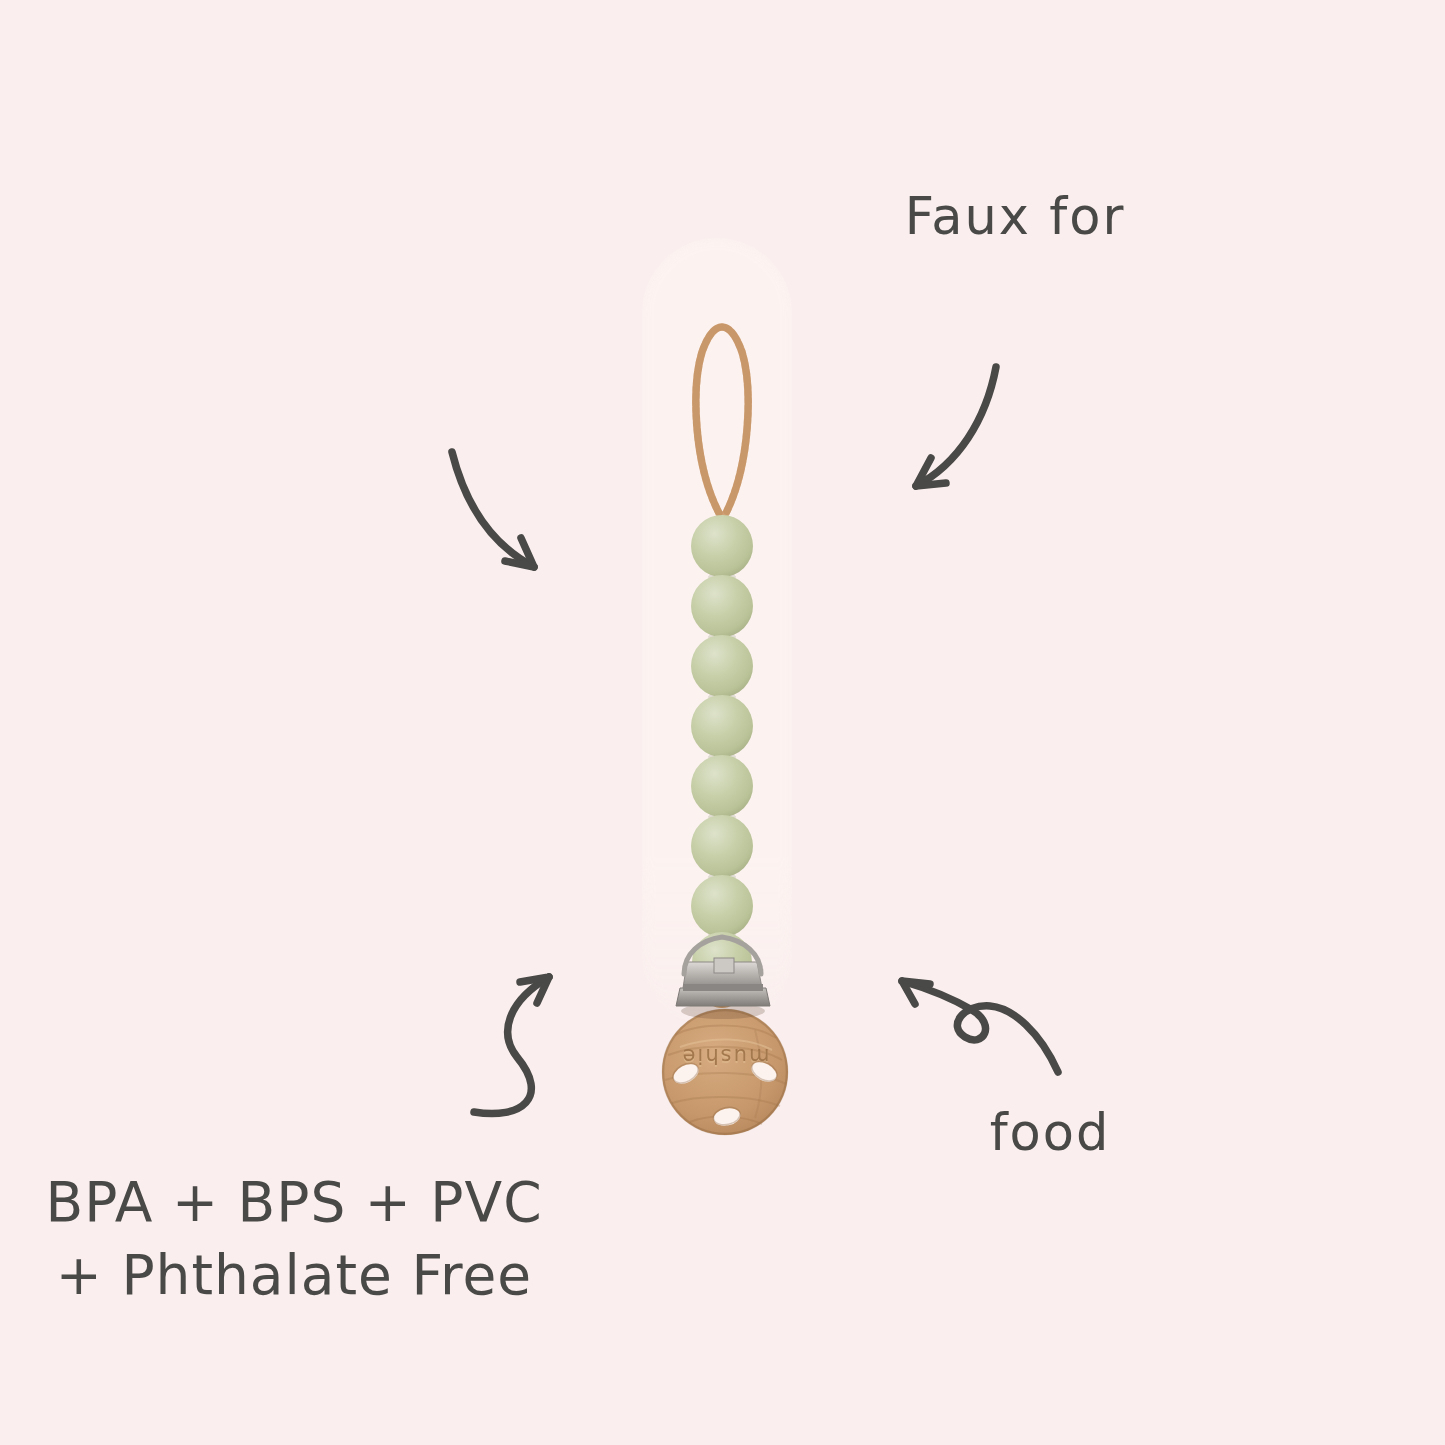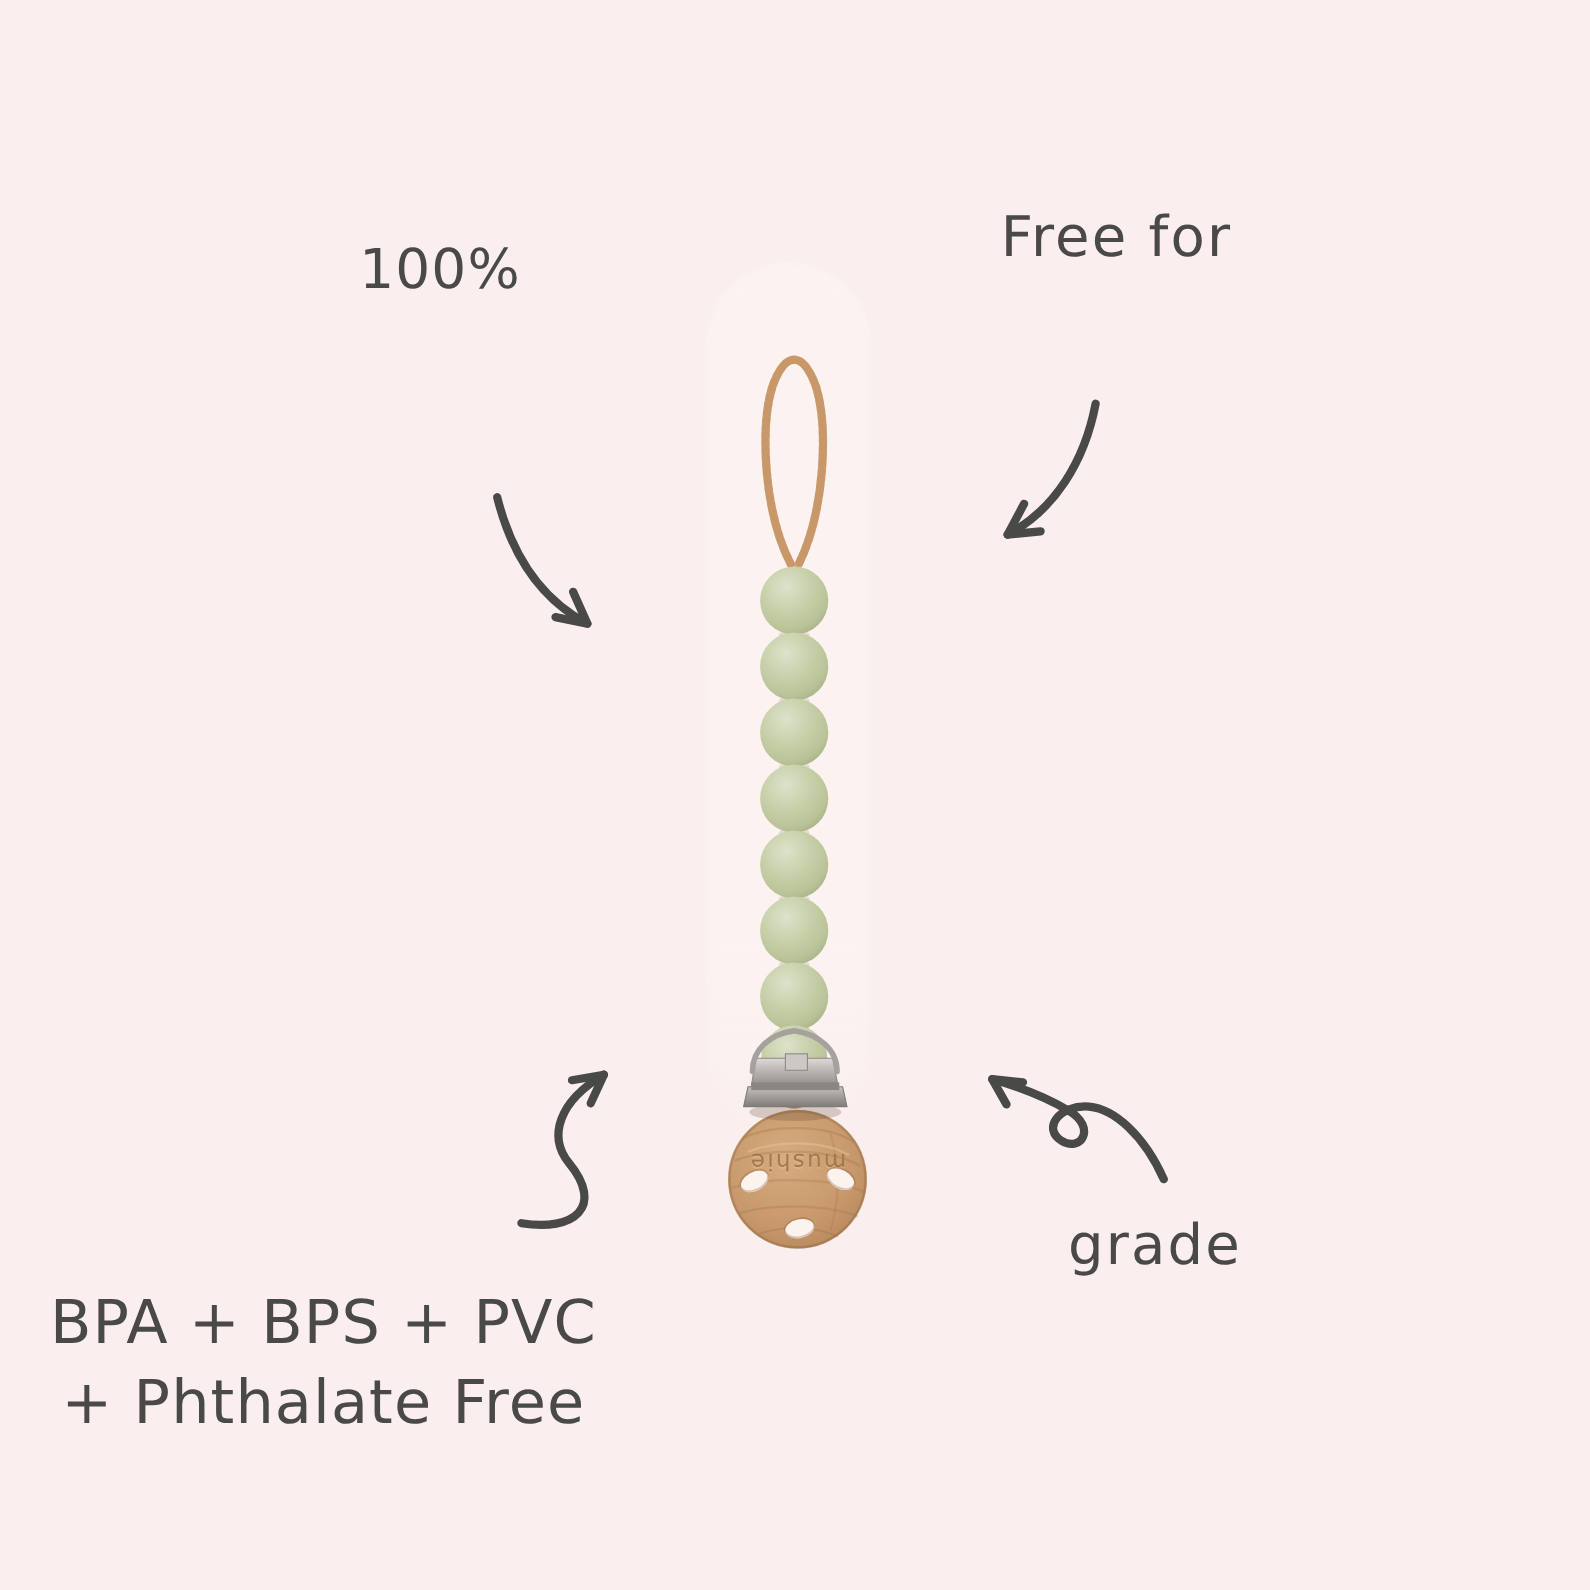--- a/index.html
+++ b/index.html
@@ -134,29 +134,28 @@
       <path d="M474,1112 C522,1120 550,1097 517,1057 C498,1033 508,1001 549,977"></path>
       <path d="M549,977 L520,982 M549,977 L537,1003"></path>
     </g>
     <g>
       <path d="M1058,1072 C1040,1032 1013,1008 990,1006 C963,1004 947,1026 965,1037 C983,1048 997,1025 972,1010 C950,997 926,988 902,981"></path>
       <path d="M902,981 L930,984 M902,981 L915,1004"></path>
     </g>
   </svg>
 
   <div class="label tl">
-    <div>100%</div>
   </div>
 
   <div class="label tr">
-    <div>Free for</div>
+    <div>Faux for</div>
   </div>
 
   <div class="label bl">
     <div>BPA + BPS + PVC</div>
     <div>+ Phthalate Free</div>
   </div>
 
   <div class="label br">
-    <div>grade</div>
+    <div>food</div>
   </div>
 
 </div>
 
 </body></html>

